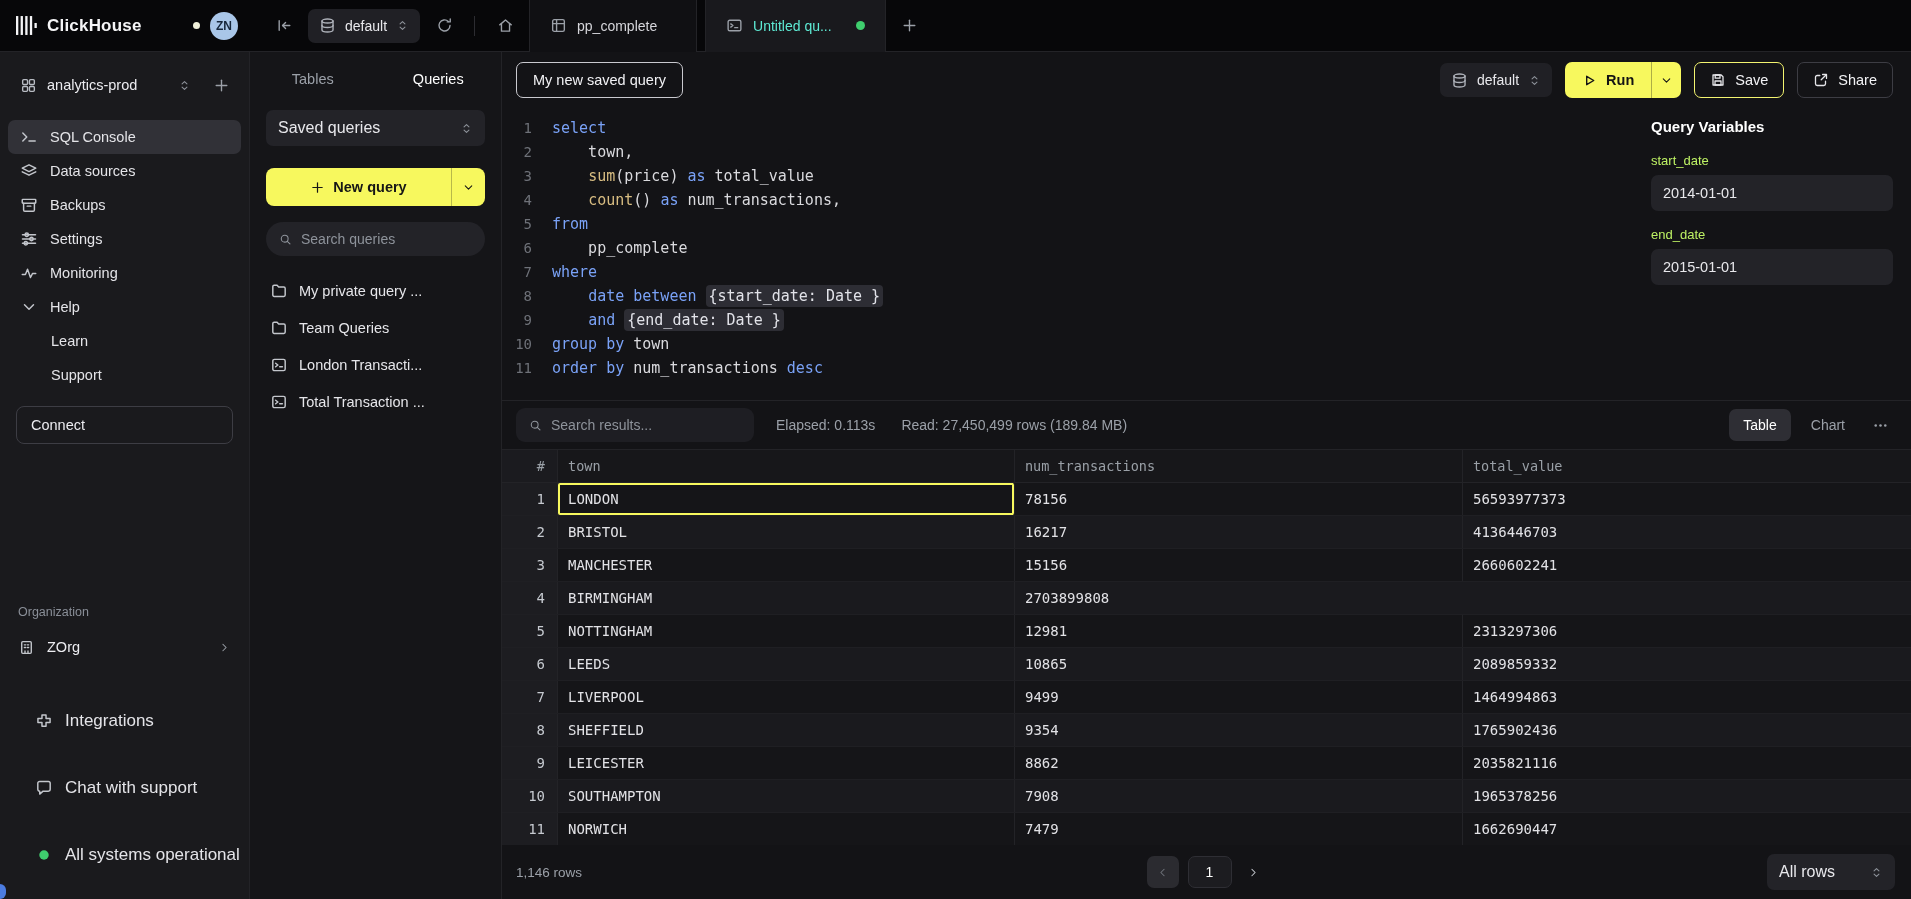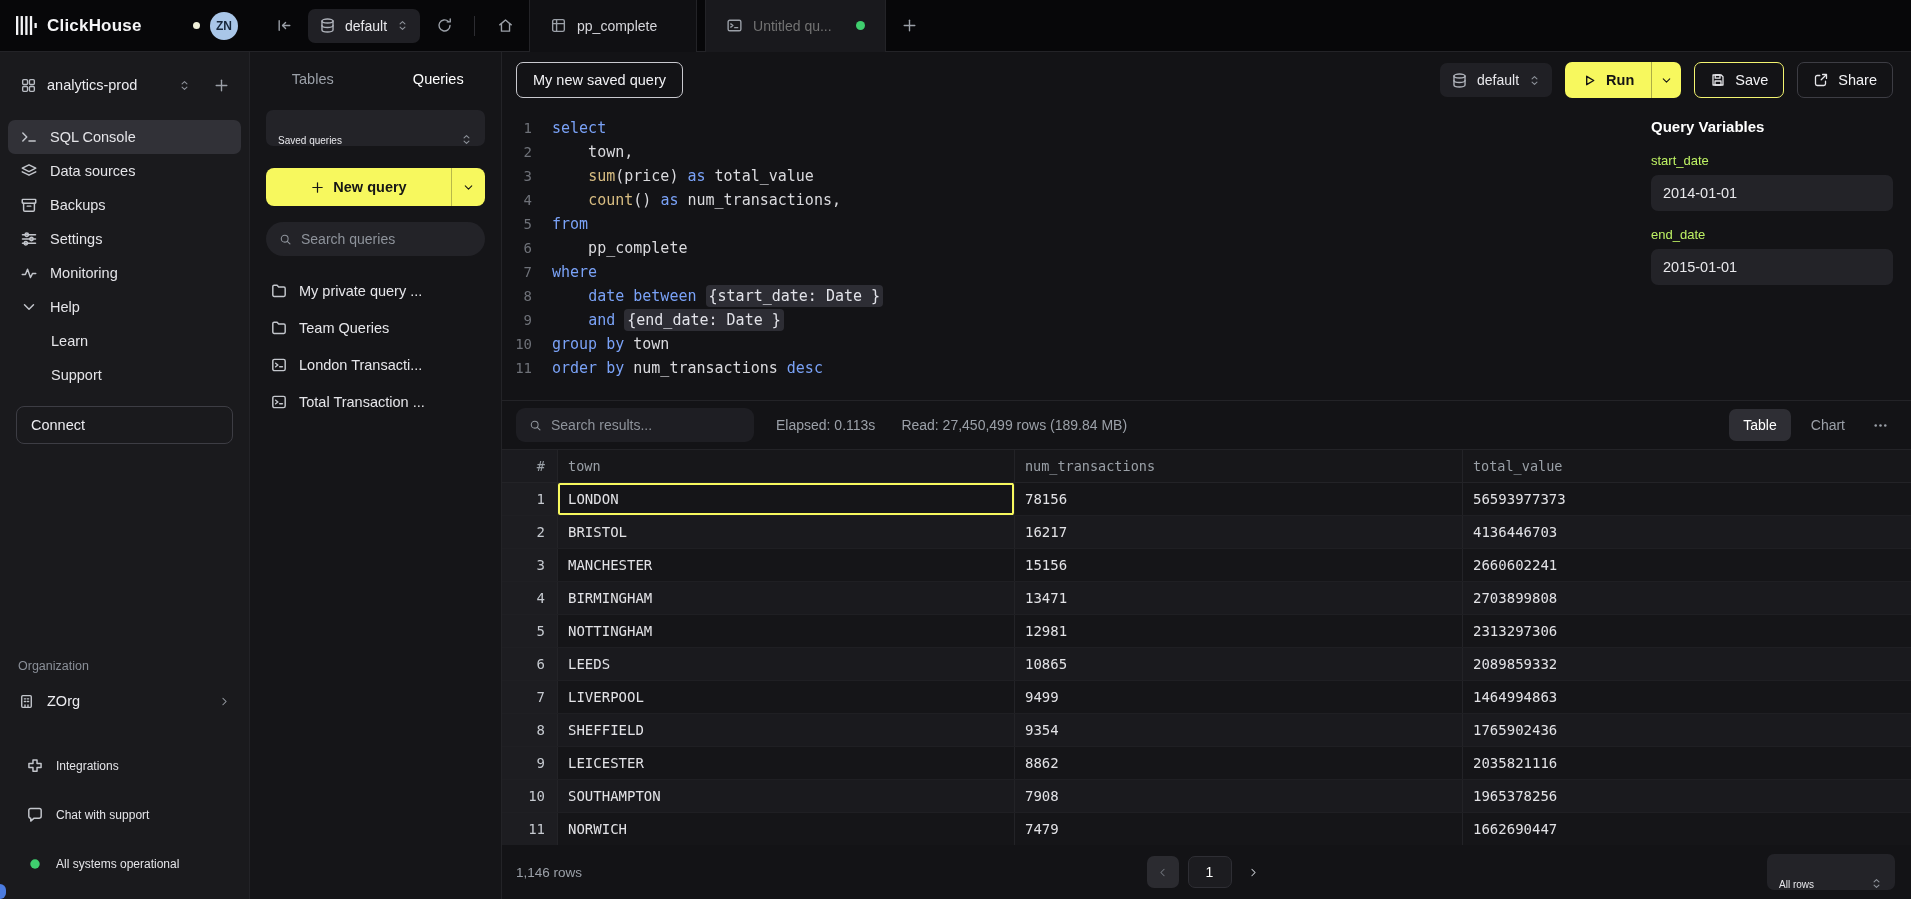--- a/index.html
+++ b/index.html
@@ -19,21 +19,21 @@
   .brand{font-weight:700;font-size:17px;color:#f4f4f6;letter-spacing:.2px}
   .notif-dot{width:7px;height:7px;border-radius:50%;background:#efefda;margin-left:auto}
   .avatar{width:28px;height:28px;border-radius:50%;background:#a9c6e8;color:#16263a;font-weight:700;font-size:12px;display:flex;align-items:center;justify-content:center;flex:none}
   .topbar-main{flex:1;height:100%;display:flex;align-items:center;gap:8px;padding-left:18px;min-width:0}
   .icon-btn{width:32px;height:32px;display:flex;align-items:center;justify-content:center;color:#9ba0a8;border-radius:6px;flex:none}
   .db-pill{display:flex;align-items:center;gap:9px;background:#202025;border-radius:7px;height:34px;padding:0 11px;font-size:14px;color:#e8e8ec}
   .db-pill .icon{color:#aeb2ba}
   .vsep{width:1px;height:20px;background:#2c2c31;margin:0 6px;flex:none}
   .tb-tab{height:52px;display:flex;align-items:center;gap:10px;padding:0 20px;border-left:1px solid #232327;border-right:1px solid #232327;color:#d6d6db;font-size:14px;min-width:168px;background:#101013}
   .tb-tab .icon{color:#9ba0a8}
-  .tb-tab.active{background:#19191d;color:#737373}
+  .tb-tab.active{background:#19191d;color:#5eead4}
   .tab-dot{width:9px;height:9px;border-radius:50%;background:#3fce6e;margin-left:14px;flex:none}
 
   
   .body{flex:1;display:flex;min-height:0}
 
   
   .sidebar{width:250px;flex:none;background:#1a1a1d;border-right:1px solid #232327;display:flex;flex-direction:column;padding:14px 0 10px}
   .ws-row{display:flex;align-items:center;gap:6px;padding:0 12px;margin-bottom:16px}
   .ws-pill{flex:1;display:flex;align-items:center;gap:10px;height:38px;border-radius:8px;padding:0 8px;font-size:14.5px;color:#ececf0;min-width:0}
   .ws-pill .icon{color:#b8bcc3}
@@ -43,30 +43,30 @@
   .side-item .icon{width:18px;height:18px;color:#c3c6cc}
   .side-item.active{background:#313137}
   .side-item.indent{padding-left:43px}
   .connect-btn{margin:14px 16px 0;border:1px solid #3d3d44;border-radius:8px;height:38px;display:flex;align-items:center;padding:0 14px;font-size:14.5px;color:#ececf0}
   .spacer{flex:1}
   .org-label{font-size:12.5px;color:#8a8f98;padding:0 18px;margin-bottom:10px}
   .org-row{display:flex;align-items:center;gap:12px;padding:0 18px;height:36px;font-size:14.5px;color:#ececf0}
   .org-row .icon{color:#c3c6cc}
   .org-row .chev-r{margin-left:auto;color:#9ba0a8}
   .side-footer{margin-top:24px;display:flex;flex-direction:column;gap:3px;padding-bottom:2px}
-  .side-item.foot{height:30px;margin:8px;padding:0 18px;border-radius:0;font-size:12px}
+  .side-item.foot{height:30px;margin:17px;padding:0 18px;border-radius:0;font-size:17px}
   .corner-accent{position:absolute;left:0;bottom:0;width:6px;height:15px;background:#4c7ce0;border-radius:0 6px 6px 0}
 
   
   .qpanel{width:252px;flex:none;background:#151518;border-right:1px solid #232327;display:flex;flex-direction:column}
   .panel-tabs{height:54px;flex:none;display:flex;align-items:center}
   .ptab{flex:1;text-align:center;font-size:14.5px;color:#9ba0a8}
   .ptab.active{color:#ffffff}
   .panel-body{padding:4px 16px 16px;display:flex;flex-direction:column}
-  .select-pill{height:36px;background:#232328;border-radius:7px;display:flex;align-items:flex-end;padding:0 12px;font-size:10px;color:#e8e8ec}
+  .select-pill{height:36px;background:#232328;border-radius:7px;display:flex;align-items:center;padding:0 12px;font-size:16px;color:#e8e8ec}
   .select-pill .updown{margin-left:auto;color:#8e939b}
   .new-query{display:flex;align-items:stretch;height:38px;border-radius:8px;background:#f7f85e;color:#161616;font-weight:700;font-size:14.5px;overflow:hidden;margin-top:22px}
   .nq-main{flex:1;display:flex;align-items:center;justify-content:center;gap:8px}
   .nq-main .icon{width:15px;height:15px;color:#161616}
   .nq-caret{width:34px;display:flex;align-items:center;justify-content:center;border-left:1px solid rgba(22,22,22,.28);color:#161616}
   .search-pill{height:34px;background:#232328;border-radius:17px;display:flex;align-items:center;gap:9px;padding:0 13px;color:#8e939b;margin-top:16px}
   .search-pill input{flex:1;background:transparent;border:none;outline:none;color:#e8e8ec;font:14px "Liberation Sans",sans-serif;min-width:0}
   .search-pill input::placeholder{color:#8e939b}
   .query-list{display:flex;flex-direction:column;gap:7px;margin-top:20px}
   .query-item{display:flex;align-items:center;gap:11px;height:30px;padding:0 4px;font-size:14.5px;color:#e6e6ea;white-space:nowrap;overflow:hidden}
@@ -615,21 +615,20 @@
             </div>
             <div class="trow">
               <div class="td td-num">3</div>
               <div class="td">MANCHESTER</div>
               <div class="td">15156</div>
               <div class="td">2660602241</div>
             </div>
             <div class="trow">
               <div class="td td-num">4</div>
               <div class="td">BIRMINGHAM</div>
-              <div class="td">13471</div>
               <div class="td">2703899808</div>
             </div>
             <div class="trow">
               <div class="td td-num">5</div>
               <div class="td">NOTTINGHAM</div>
               <div class="td">12981</div>
               <div class="td">2313297306</div>
             </div>
             <div class="trow">
               <div class="td td-num">6</div>

